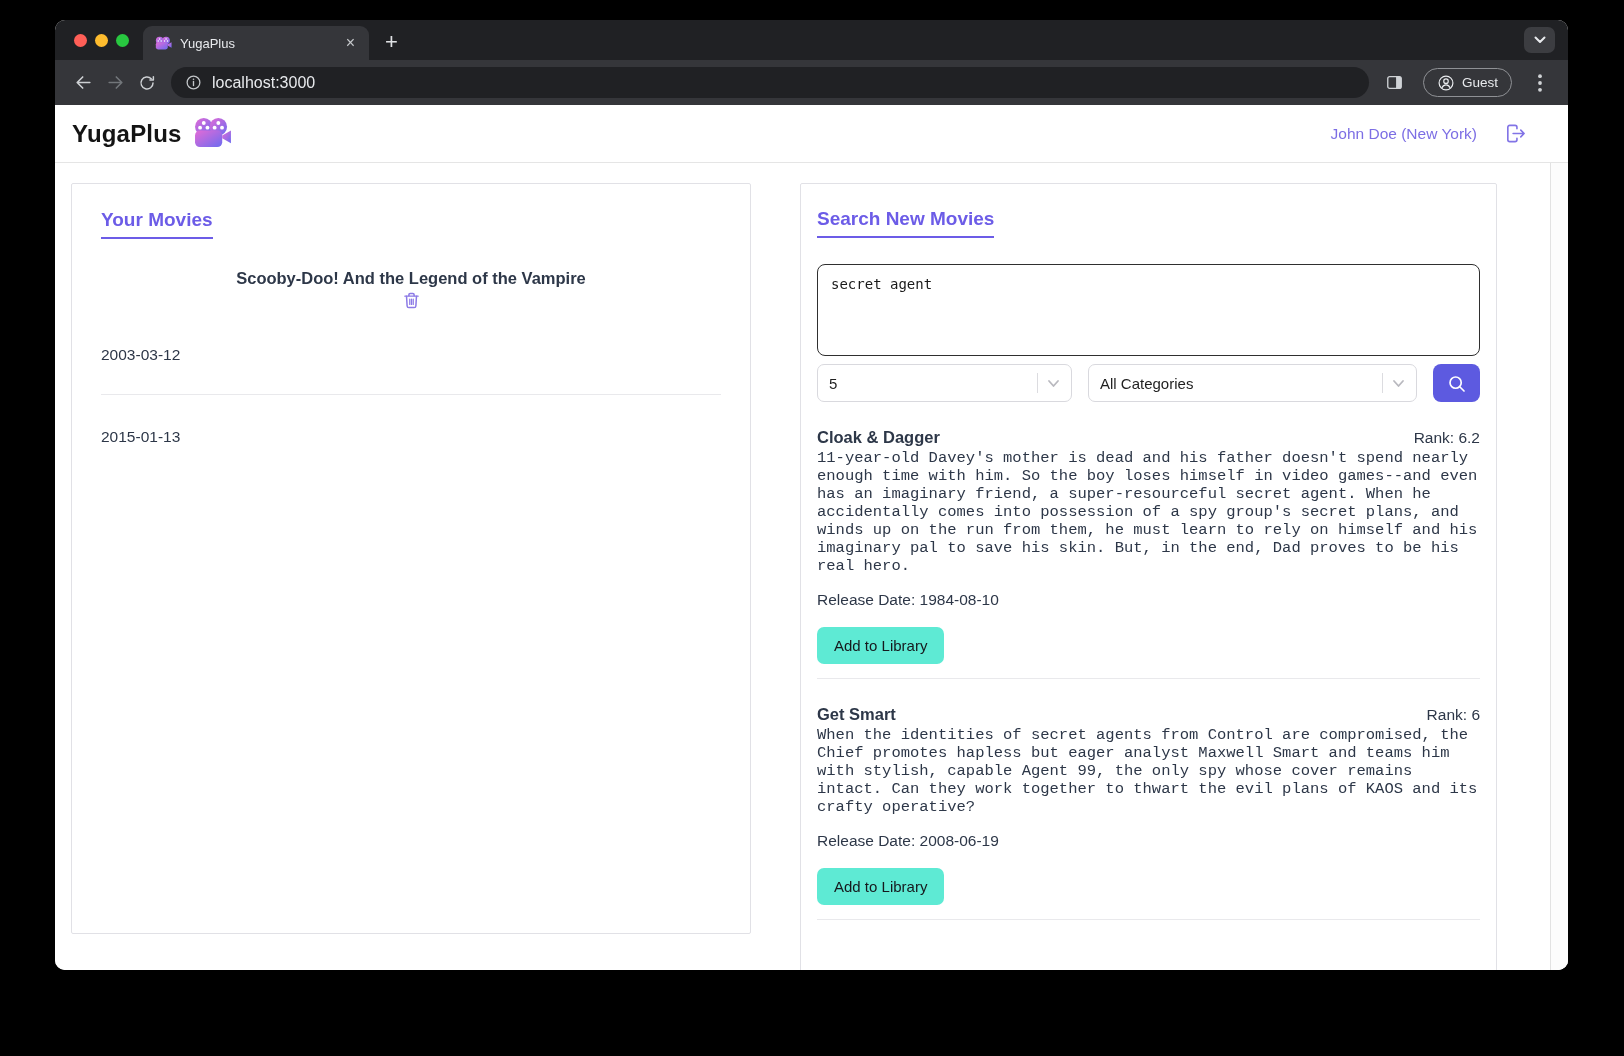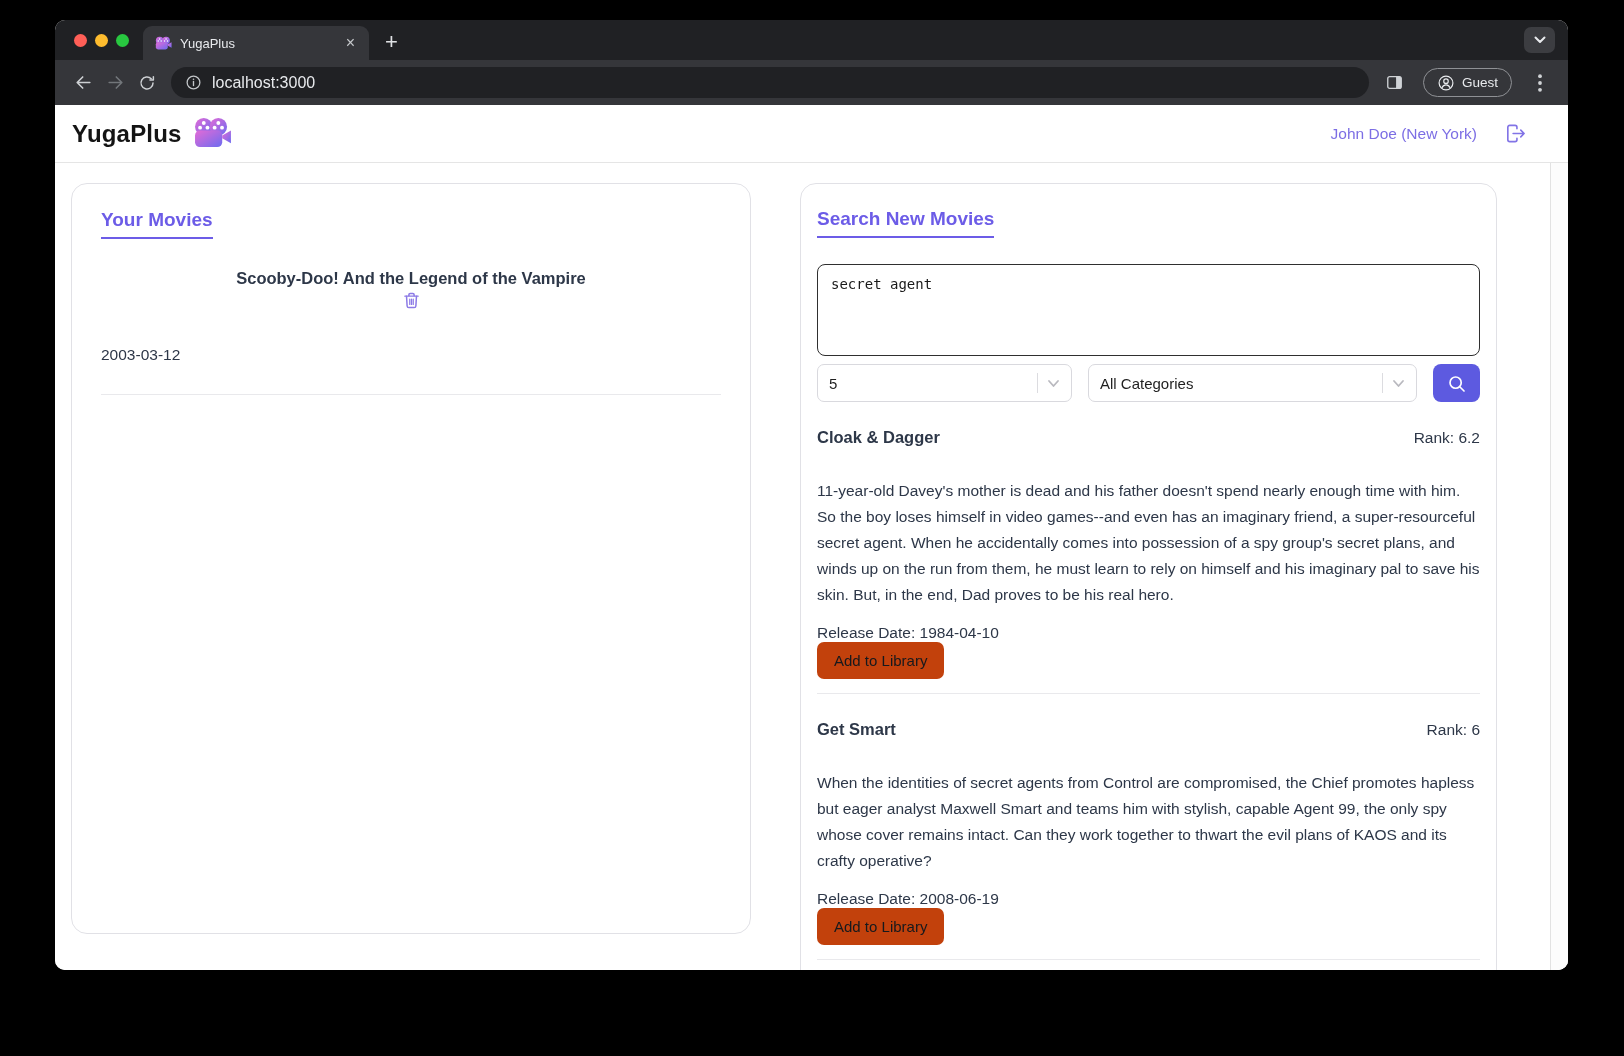--- a/index.html
+++ b/index.html
@@ -36,21 +36,21 @@
                   border-left:1px solid #e2e2e2; background:#fcfcfc; }
 
   .appheader { height:58px; display:flex; align-items:center; padding:0 17px; border-bottom:1px solid #e5e5e5; }
   .brand { font-size:24px; font-weight:bold; color:#141414; letter-spacing:.2px; }
   .logo { margin-left:11px; display:flex; }
   .spacer { flex:1; }
   .userlink { color:#7c6ee4; font-size:15.5px; }
   .logout { margin-left:27px; margin-right:24px; color:#8274e6; display:flex; }
 
   .main { display:flex; align-items:flex-start; gap:49px; padding:20px 16px; }
-  .card { background:#fff; border:1px solid #e1e1e6; border-radius:16px; }
+  .card { background:#fff; border:1px solid #e1e1e6; border-radius:2px; }
   .card.left  { width:680px; height:751px; padding:25px 29px; flex:none; }
   .card.right { width:697px; height:830px; padding:24px 16px; flex:none; }
 
   .h2 { display:inline-block; color:#6c5ce7; font-size:19px; font-weight:bold;
         border-bottom:2px solid #6c5ce7; padding-bottom:6px; }
 
   
   .movies { margin-top:30px; }
   .trow { display:flex; justify-content:space-between; align-items:center;flex-direction:column; }
   .mtitle { font-size:16.5px; font-weight:bold; color:#2d3748; }
@@ -70,23 +70,23 @@
   .select.limit { width:255px; flex:none; }
   .select.cat { flex:1; }
   .searchbtn { width:47px; height:38px; flex:none; background:#5d5ae0; border:none; border-radius:8px;
                display:flex; align-items:center; justify-content:center; }
 
   .result { margin-top:26px; }
   .result:first-of-type { margin-top:22px; }
   .rhead { display:flex; justify-content:space-between; align-items:flex-end; }
   .rtitle { font-size:16.5px; font-weight:bold; color:#2d3748; }
   .rrank { font-size:15.5px; color:#2d3748; }
-  .rdesc { margin-top:31px; font-size:15.5px; line-height:26px; color:#2d3748; }
+  .rdesc { margin-top:2px; font-size:15.5px; line-height:18px; color:#2d3748;font-family:Liberation Mono, monospace; }
   .rrelease { margin-top:16px; font-size:15.5px; color:#2d3748; }
-  .addbtn { background:#c2410c; border:none; border-radius:7px; padding:10px 17px;
+  .addbtn { margin-top:18px; background:#5eead4; border:none; border-radius:7px; padding:10px 17px;
             font-size:15px; color:#16191d; font-family:inherit; display:inline-block; }
   .rdivider { border-top:1px solid #e9e9ec; margin-top:14px; }
 
   svg { display:block; }
 </style>
 </head>
 <body>
 
 <svg width="0" height="0" style="position:absolute">
   <defs>
@@ -222,20 +222,21 @@
                   <path d="M9 7V5.4A1.4 1.4 0 0 1 10.4 4h3.2A1.4 1.4 0 0 1 15 5.4V7" fill="none" stroke="currentColor" stroke-width="1.7"></path>
                   <path d="M6.3 7l.7 11.2A1.9 1.9 0 0 0 8.9 20h6.2a1.9 1.9 0 0 0 1.9-1.8L17.7 7" fill="none" stroke="currentColor" stroke-width="1.7" stroke-linecap="round"></path>
                   <path d="M10 10.5v6M12 10.5v6M14 10.5v6" fill="none" stroke="currentColor" stroke-width="1.4" stroke-linecap="round"></path>
                 </svg>
               </span>
             </div>
             <div class="mdate">2003-03-12</div>
             <div class="mdivider"></div>
           </div>
           <div class="movie">
+            <div class="mdate">2015-01-13</div>
           </div>
         </div>
       </div>
 
       <div class="card right">
         <span class="h2">Search New Movies</span>
 
         <textarea class="query" spellcheck="false" style="">secret agent</textarea>
 
         <div class="controls">
@@ -260,21 +261,21 @@
             </svg>
           </button>
         </div>
 
         <div class="result">
           <div class="rhead">
             <span class="rtitle">Cloak &amp; Dagger</span>
             <span class="rrank">Rank: 6.2</span>
           </div>
           <div class="rdesc">11-year-old Davey's mother is dead and his father doesn't spend nearly enough time with him. So the boy loses himself in video games--and even has an imaginary friend, a super-resourceful secret agent. When he accidentally comes into possession of a spy group's secret plans, and winds up on the run from them, he must learn to rely on himself and his imaginary pal to save his skin. But, in the end, Dad proves to be his real hero.</div>
-          <div class="rrelease">Release Date: 1984-04-10</div>
+          <div class="rrelease">Release Date: 1984-08-10</div>
           <button class="addbtn">Add to Library</button>
           <div class="rdivider"></div>
         </div>
 
         <div class="result">
           <div class="rhead">
             <span class="rtitle">Get Smart</span>
             <span class="rrank">Rank: 6</span>
           </div>
           <div class="rdesc">When the identities of secret agents from Control are compromised, the Chief promotes hapless but eager analyst Maxwell Smart and teams him with stylish, capable Agent 99, the only spy whose cover remains intact. Can they work together to thwart the evil plans of KAOS and its crafty operative?</div>

